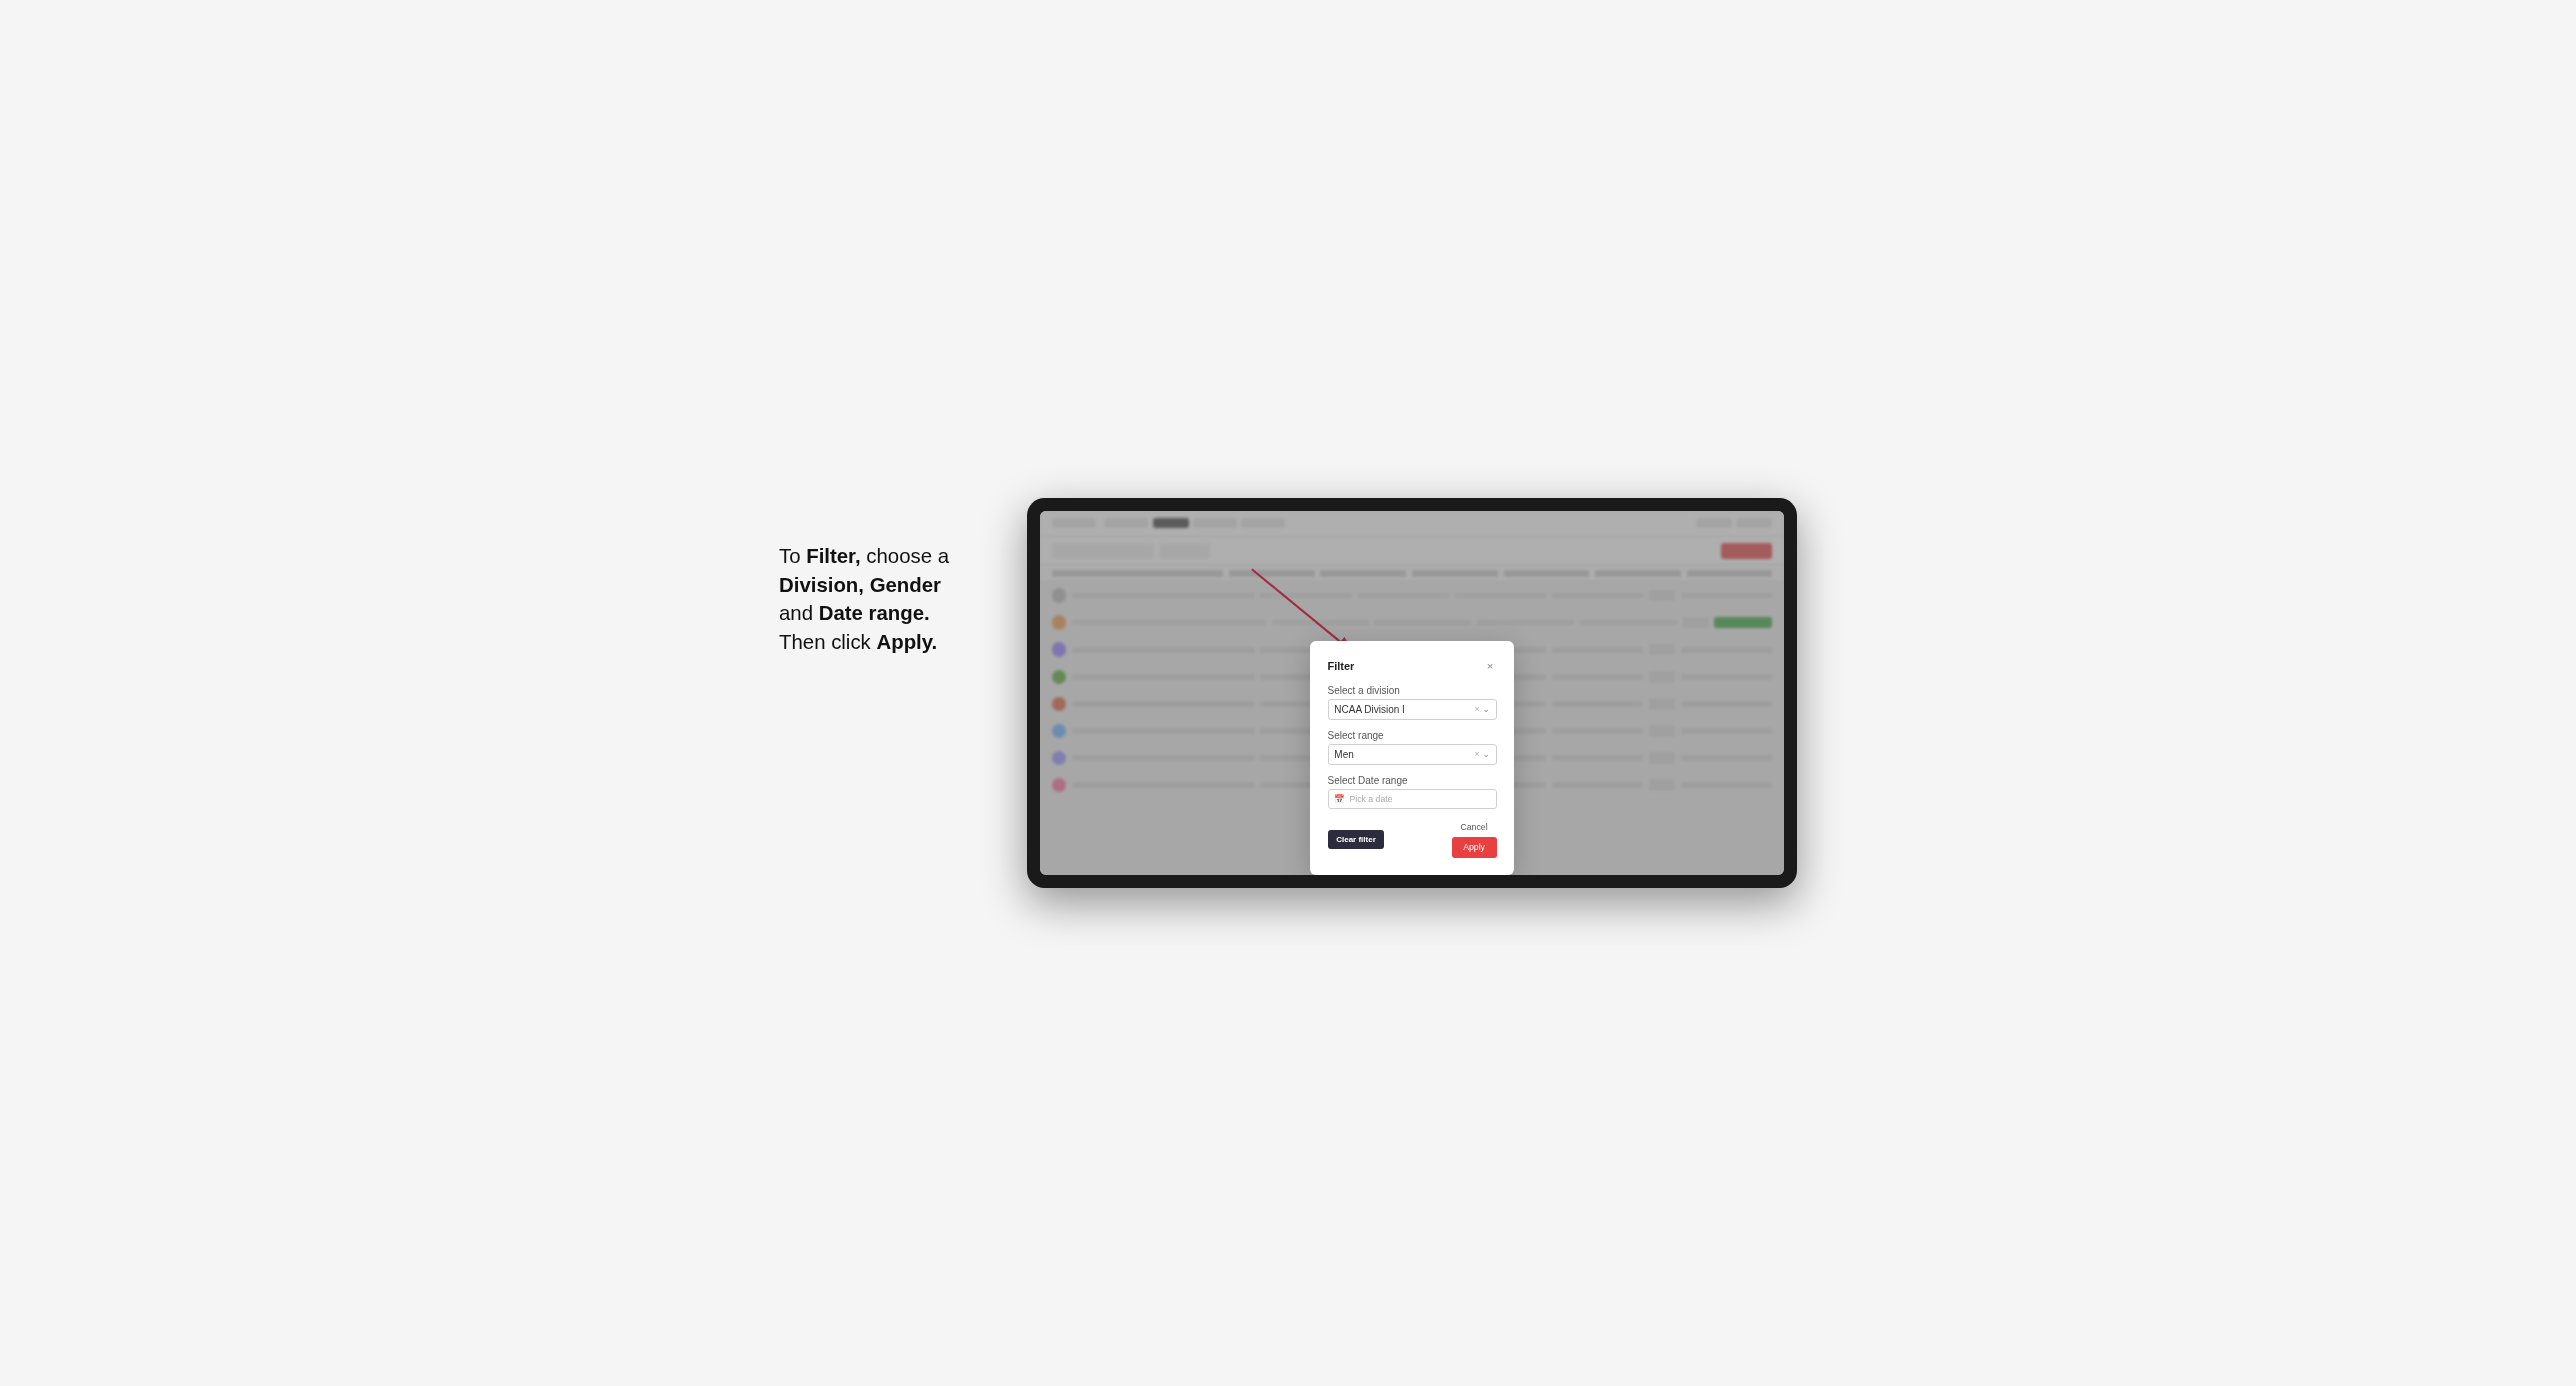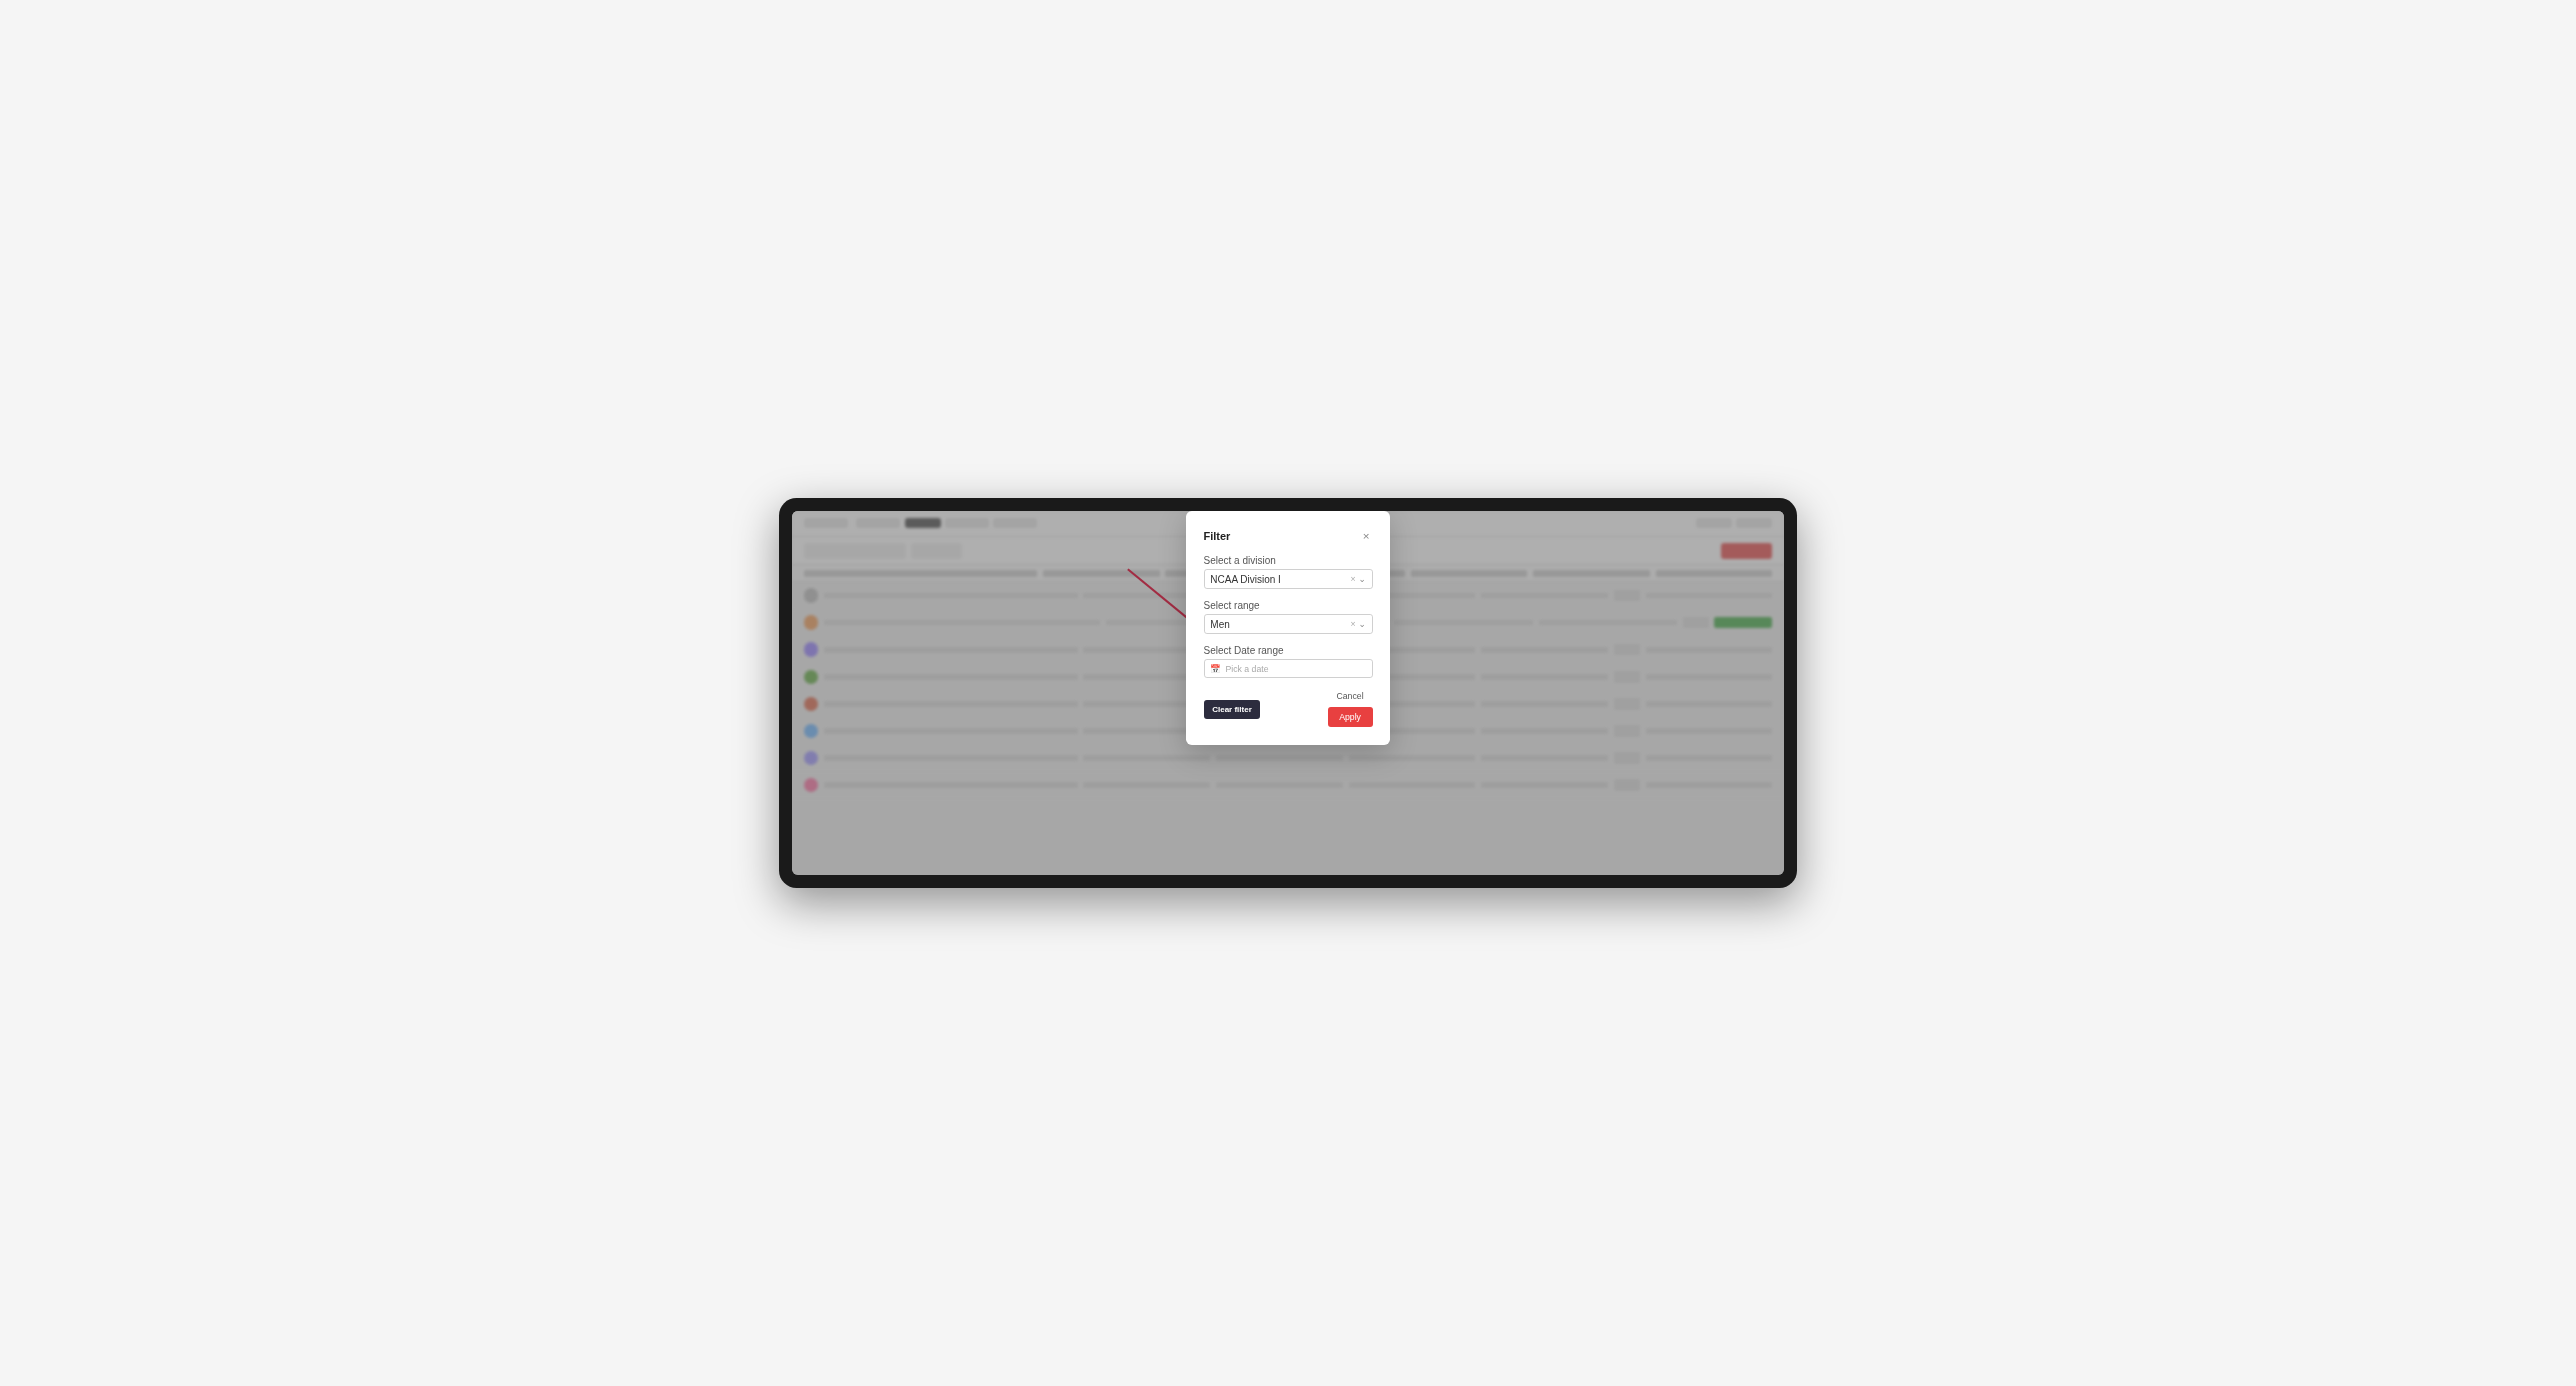--- a/index.html
+++ b/index.html
@@ -158,21 +158,21 @@
       width: 58px;
       flex-shrink: 0;
     }
 
     
     .modal-overlay {
       position: absolute;
       top: 0; left: 0; right: 0; bottom: 0;
       background: rgba(0,0,0,0.3);
       display: flex;
-      align-items: flex-start;
+      align-items: flex-end;
       justify-content: center;
       z-index: 10;
     }
 
     
     .filter-modal {
       background: #fff;
       border-radius: 5.8px;
       padding: 17.5px;
       width: 204px;
@@ -315,20 +315,34 @@
       height: 100%;
       pointer-events: none;
       z-index: 5;
     }
   </style>
 </head>
 <body>
 
 <div class="page-wrapper">
 
+  <div class="instruction-text">
+    <p>
+      To <span class="bold">Filter,</span> choose a
+    </p>
+    <p>
+      <span class="bold">Division, Gender</span>
+    </p>
+    <p>
+      and <span class="bold">Date range.</span>
+    </p>
+    <p>
+      Then click <span class="bold">Apply.</span>
+    </p>
+  </div>
 
   <div class="tablet-frame">
     <div class="tablet-screen">
 
       <div class="bg-content">
 
         <div class="bg-header">
           <div class="bg-pill"></div>
           <div class="bg-nav-pills">
             <div class="bg-pill"></div>

